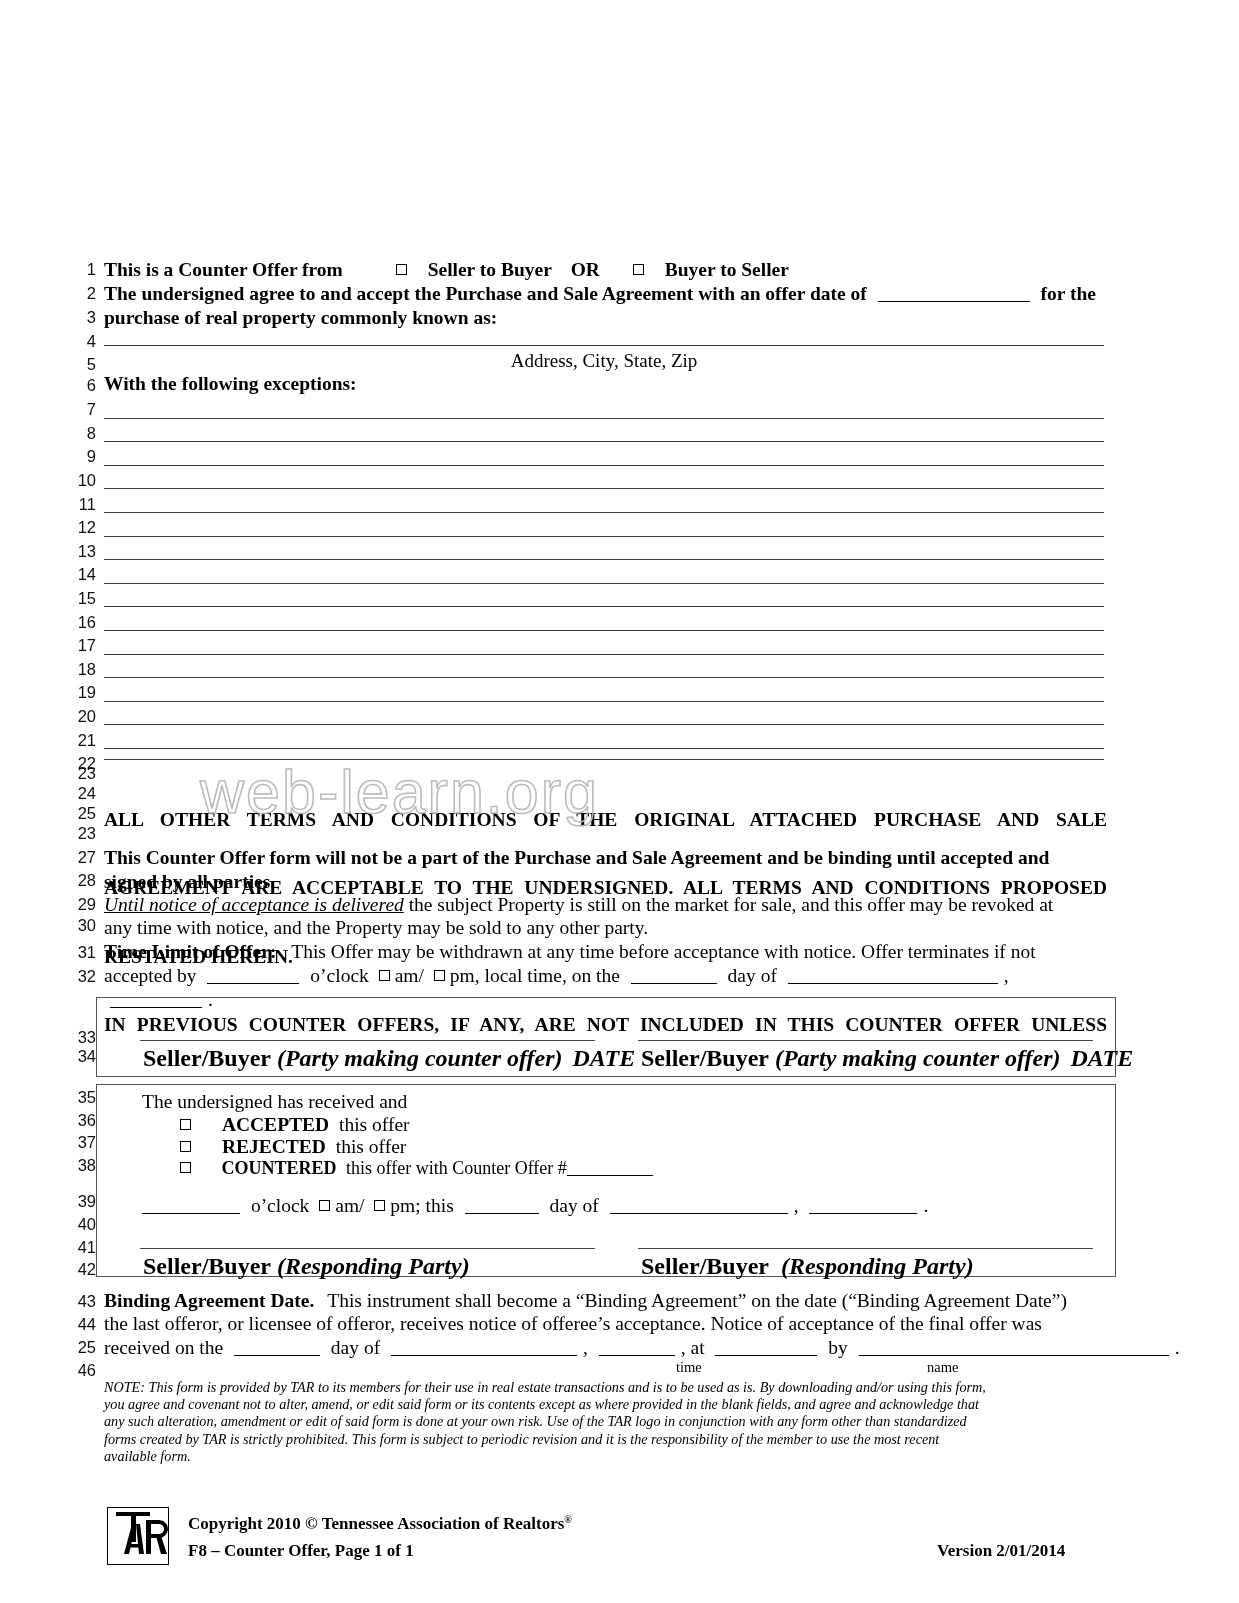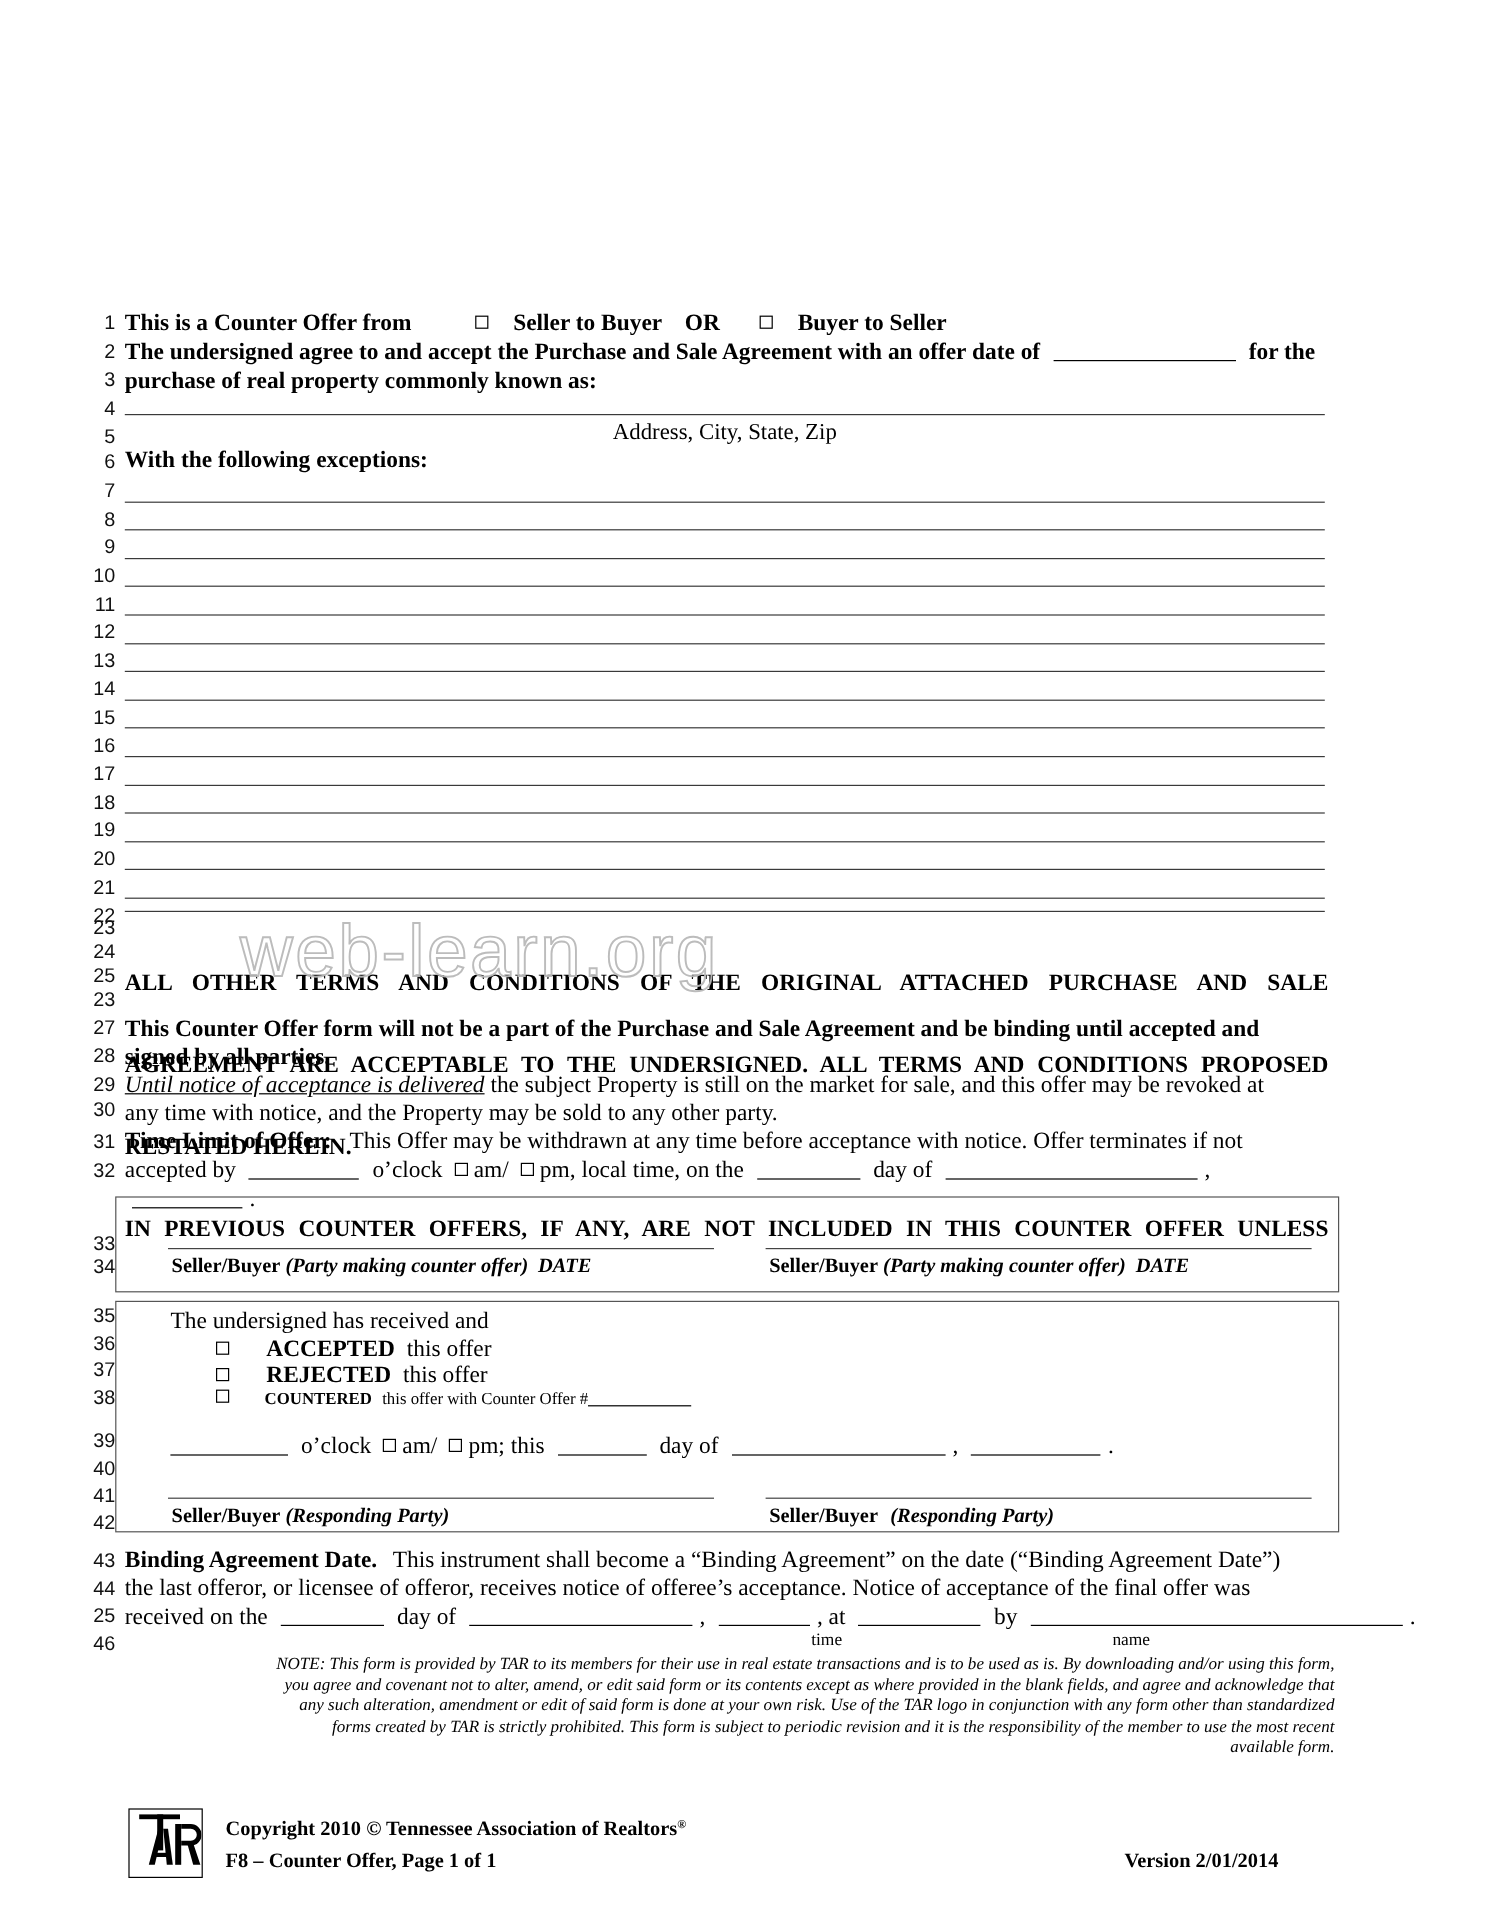--- a/index.html
+++ b/index.html
@@ -134,34 +134,34 @@
     box-sizing: border-box;
   }
 
   .sigline {
     position: absolute;
     border-bottom: 1.4px solid #444;
     height: 0;
   }
   .siglabel {
     position: absolute;
-    font-size: 17px;
+    font-size: 24px;
     line-height: 1;
     white-space: nowrap;
   }
 
   .small-note {
     position: absolute;
     left: 104px;
     top: 1379px;
     width: 1008px;
     font-size: 14.2px;
     line-height: 17.2px;
     font-style: italic;
-    text-align: right;
+    text-align: left;
   }
 
   .tiny-label {
     position: absolute;
     font-size: 14.5px;
     line-height: 1;
   }
 
   
   .logo-box {
@@ -350,21 +350,21 @@
     <div class="abs" style="left:83px;top:29px;font-size:19.5px">
       <span class="cbx"></span>
       <span class="b" style="margin-left:26px">ACCEPTED</span>
       <span style="margin-left:5px">this offer</span>
     </div>
     <div class="abs" style="left:83px;top:51px;font-size:19.5px">
       <span class="cbx"></span>
       <span class="b" style="margin-left:26px">REJECTED</span>
       <span style="margin-left:5px">this offer</span>
     </div>
-    <div class="abs" style="left:83px;top:73px;font-size:14px">
+    <div class="abs" style="left:83px;top:73px;font-size:18px">
       <span class="cbx"></span>
       <span class="b" style="margin-left:26px">COUNTERED</span>
       <span style="margin-left:5px">this offer with Counter Offer #</span><span class="ul-in" style="width:86px"></span>
     </div>
 
     <div class="abs" style="left:45px;top:110px;font-size:19.5px;white-space:nowrap">
       <span class="ul-in" style="width:98px;margin-right:6px"></span>
       <span>o’clock</span>
       <span class="cbx" style="margin:0 5px"></span><span>am/</span>
       <span class="cbx" style="margin:0 5px"></span><span>pm; this</span>

